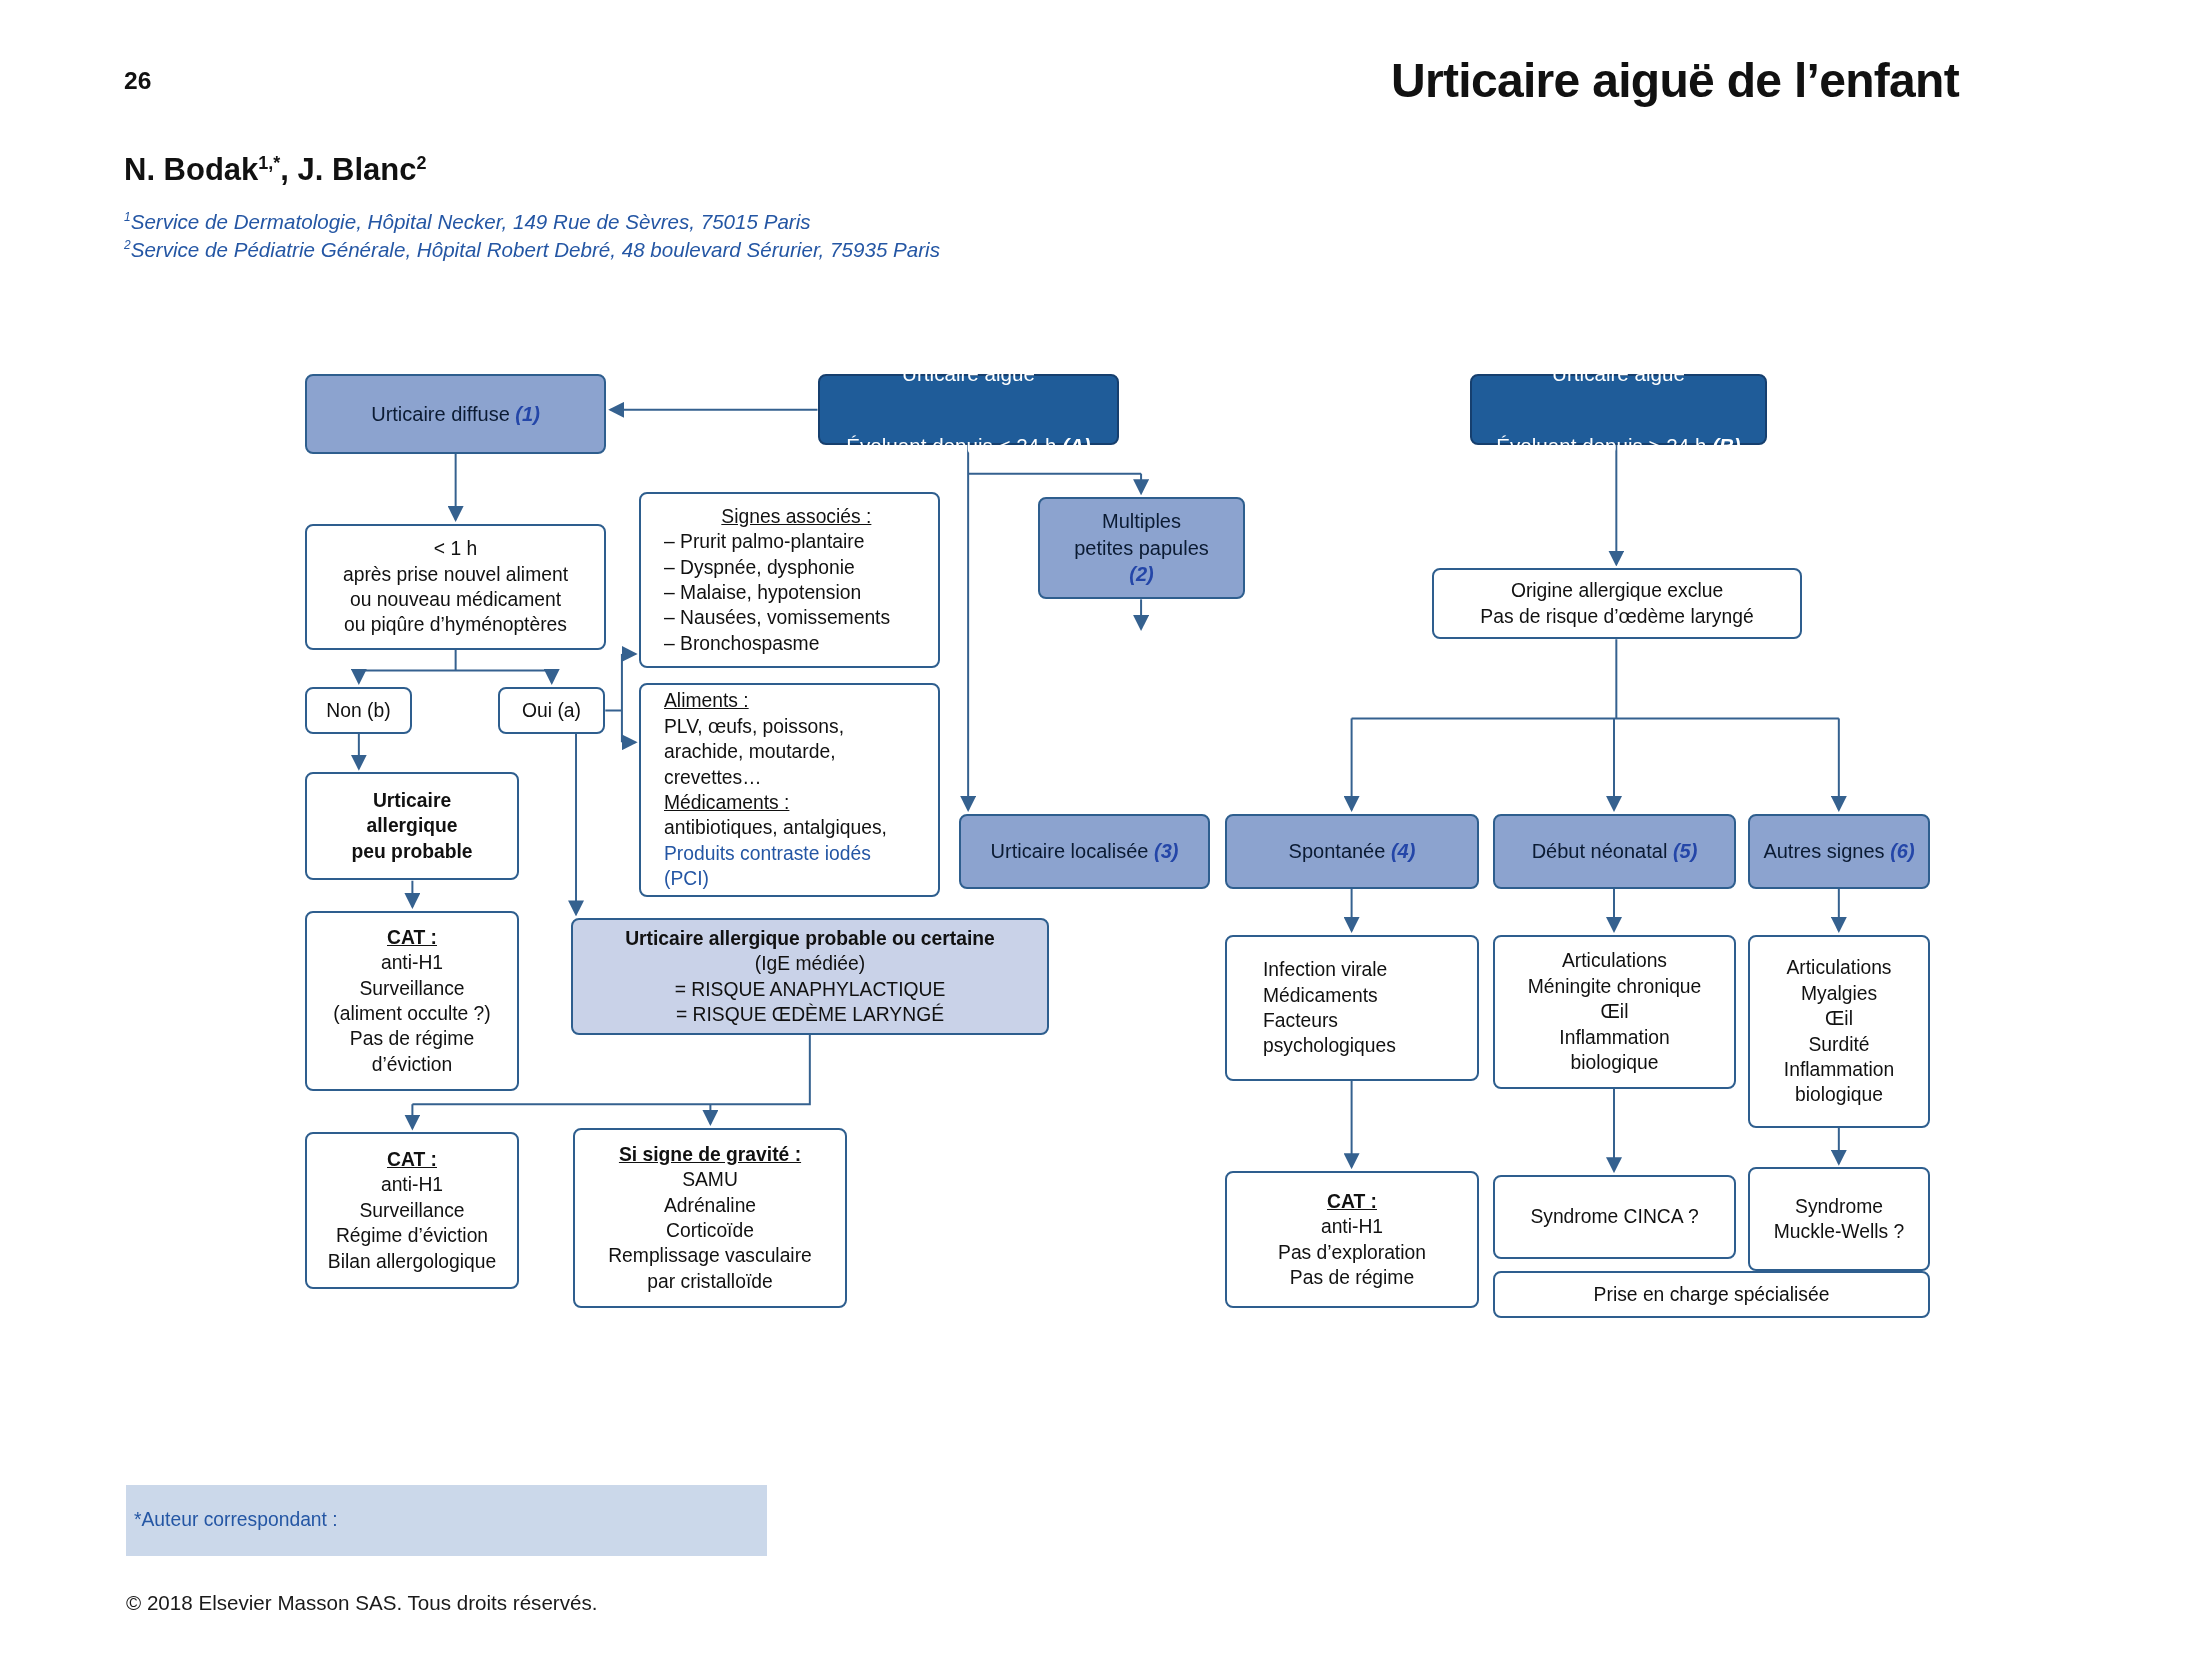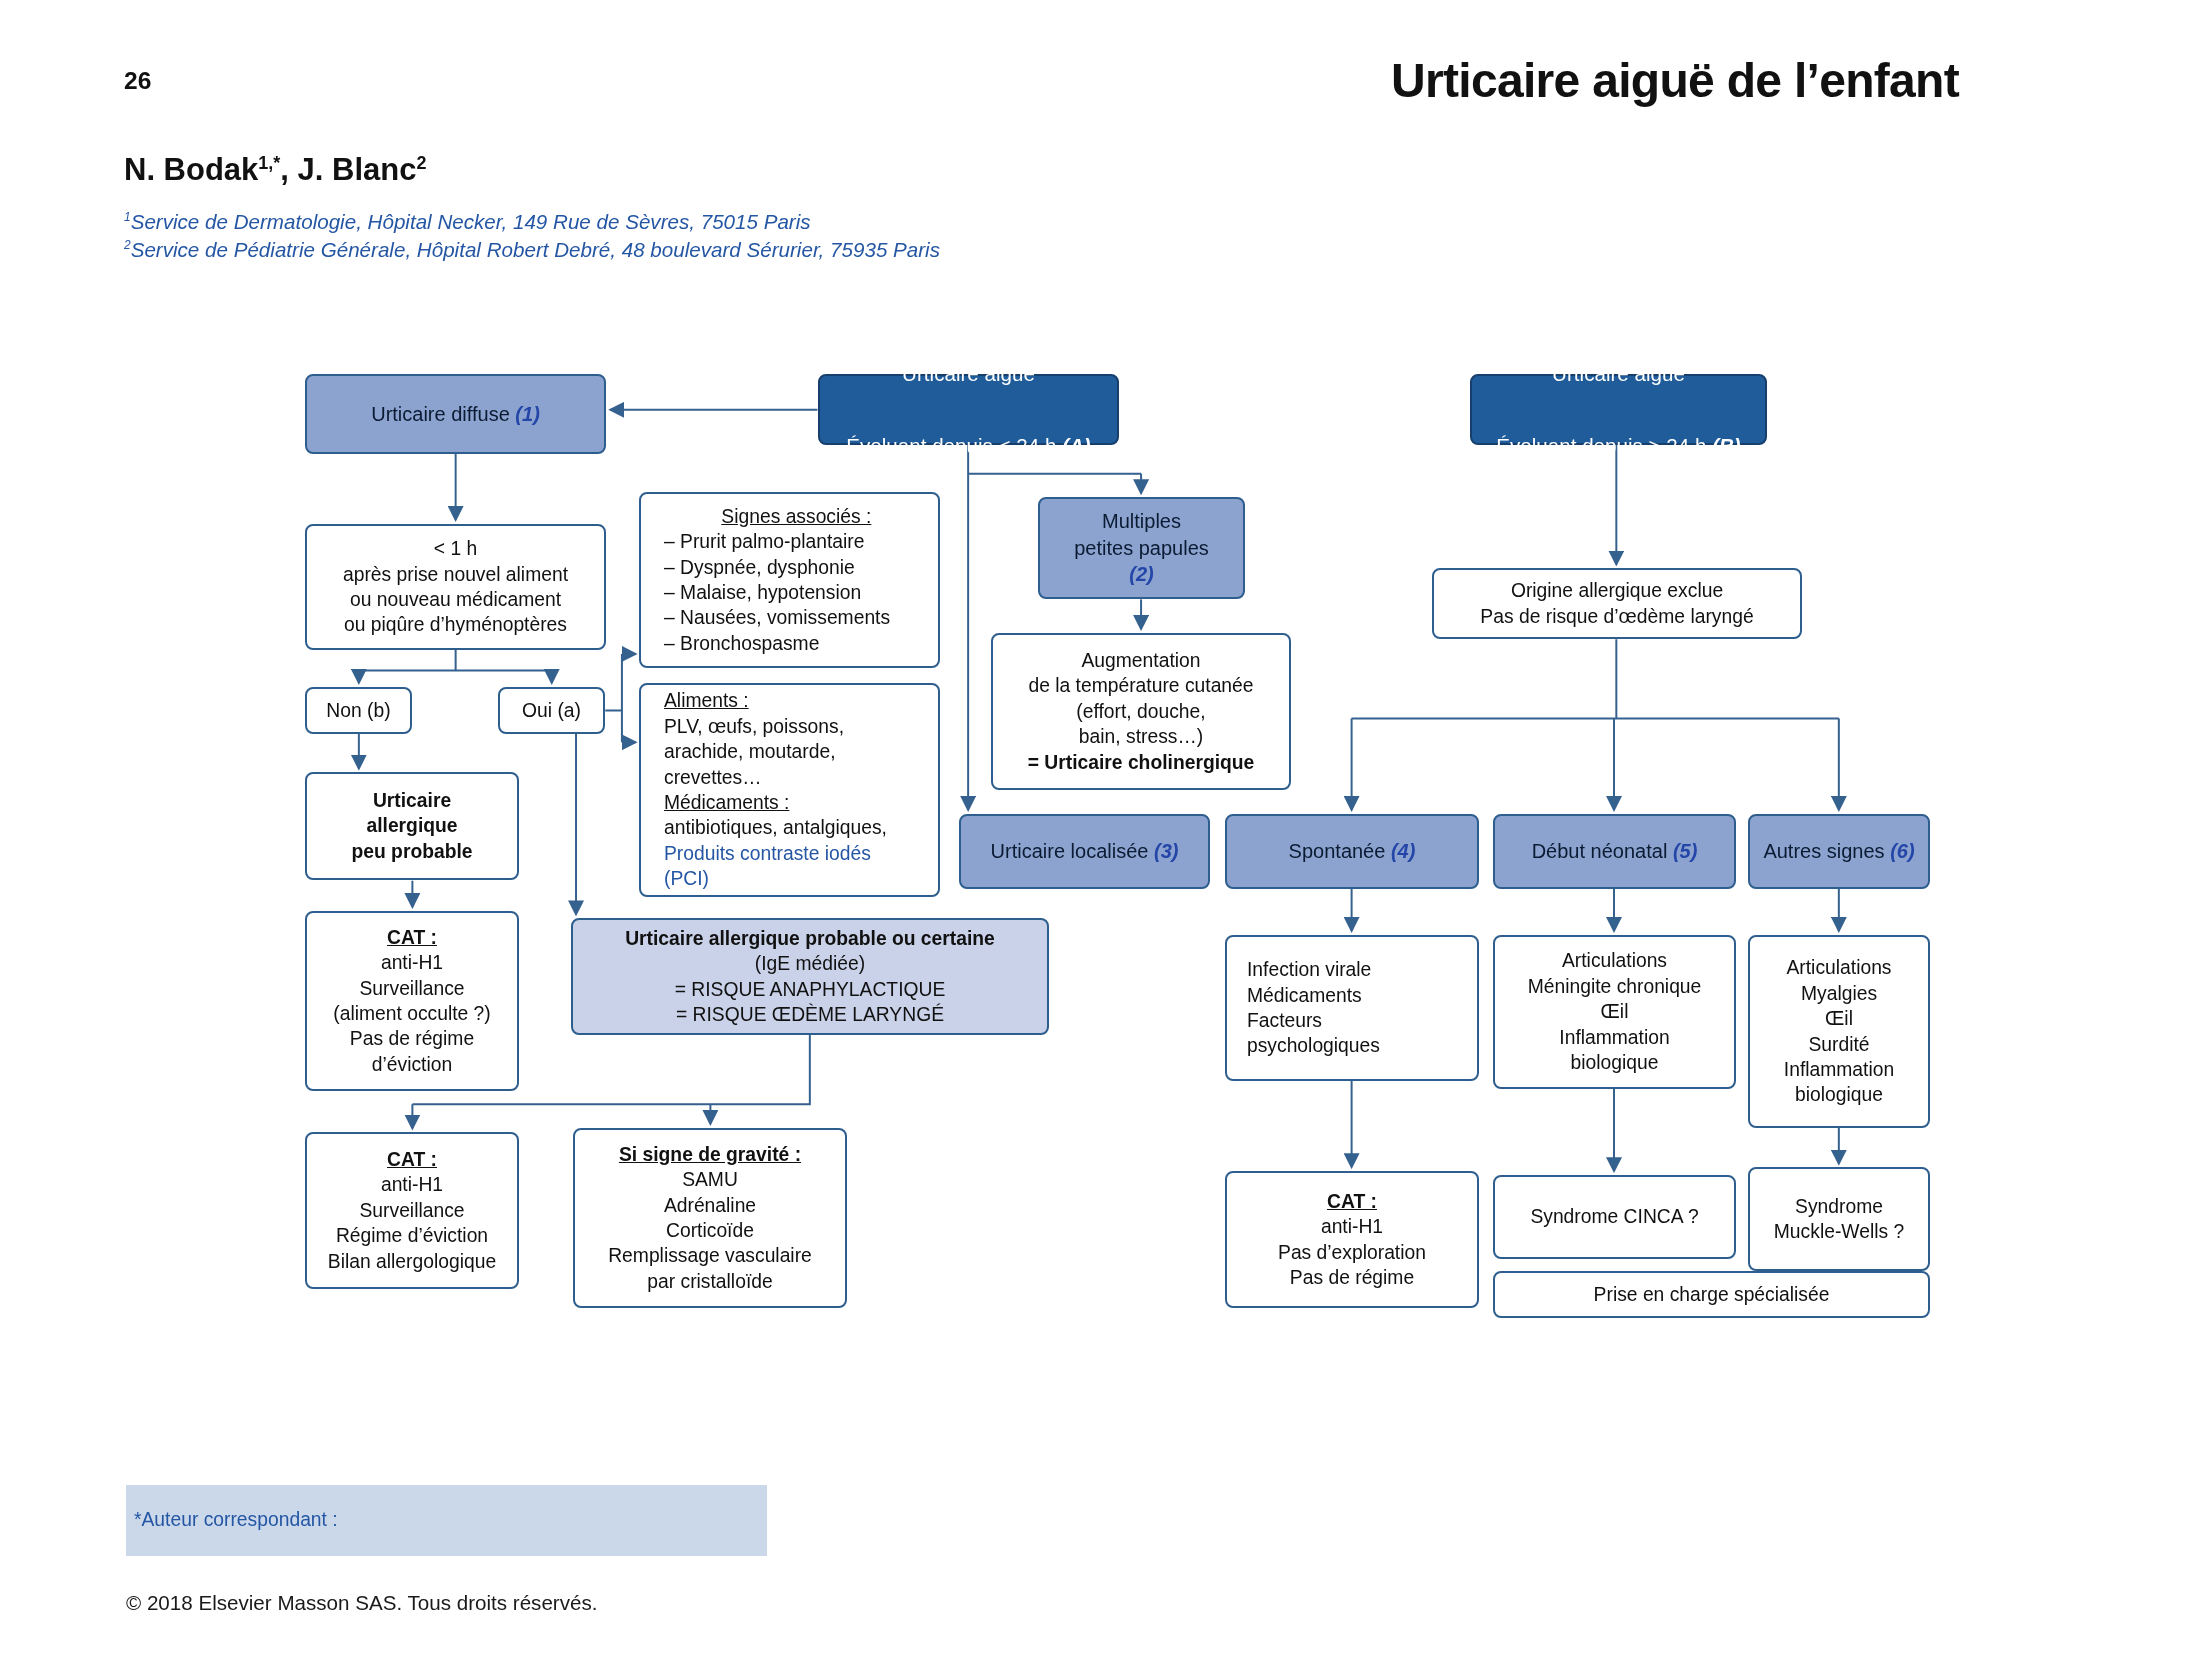--- a/index.html
+++ b/index.html
@@ -145,27 +145,20 @@
     <div class="u">Aliments :</div>
     <div>PLV, œufs, poissons,</div>
     <div>arachide, moutarde,</div>
     <div>crevettes…</div>
     <div class="u">Médicaments :</div>
     <div>antibiotiques, antalgiques,</div>
     <div class="bl">Produits contraste iodés</div>
     <div class="bl">(PCI)</div>
   </div>
 
-  <div class="box" style="left:991px;top:633px;width:300px;height:157px">
-    <div>Augmentation</div>
-    <div>de la température cutanée</div>
-    <div>(effort, douche,</div>
-    <div>bain, stress…)</div>
-    <div class="b">= Urticaire cholinergique</div>
-  </div>
 
   <div class="box b" style="left:305px;top:772px;width:214px;height:108px">
     <div>Urticaire</div>
     <div>allergique</div>
     <div>peu probable</div>
   </div>
 
   <div class="box med" style="left:959px;top:814px;width:251px;height:75px">
     <div><span>Urticaire localisée</span> <span class="ref">(3)</span></div>
   </div>
@@ -188,21 +181,21 @@
     <div>d’éviction</div>
   </div>
 
   <div class="box light" style="left:571px;top:918px;width:478px;height:117px">
     <div class="b">Urticaire allergique probable ou certaine</div>
     <div>(IgE médiée)</div>
     <div>= RISQUE ANAPHYLACTIQUE</div>
     <div>= RISQUE ŒDÈME LARYNGÉ</div>
   </div>
 
-  <div class="box leftalign" style="left:1225px;top:935px;width:254px;height:146px;padding-left:20px">
+  <div class="box leftalign" style="left:1225px;top:935px;width:254px;height:146px;padding-left:36px">
     <div>Infection virale</div>
     <div>Médicaments</div>
     <div>Facteurs</div>
     <div>psychologiques</div>
   </div>
 
   <div class="box" style="left:1493px;top:935px;width:243px;height:154px">
     <div>Articulations</div>
     <div>Méningite chronique</div>
     <div>Œil</div>

